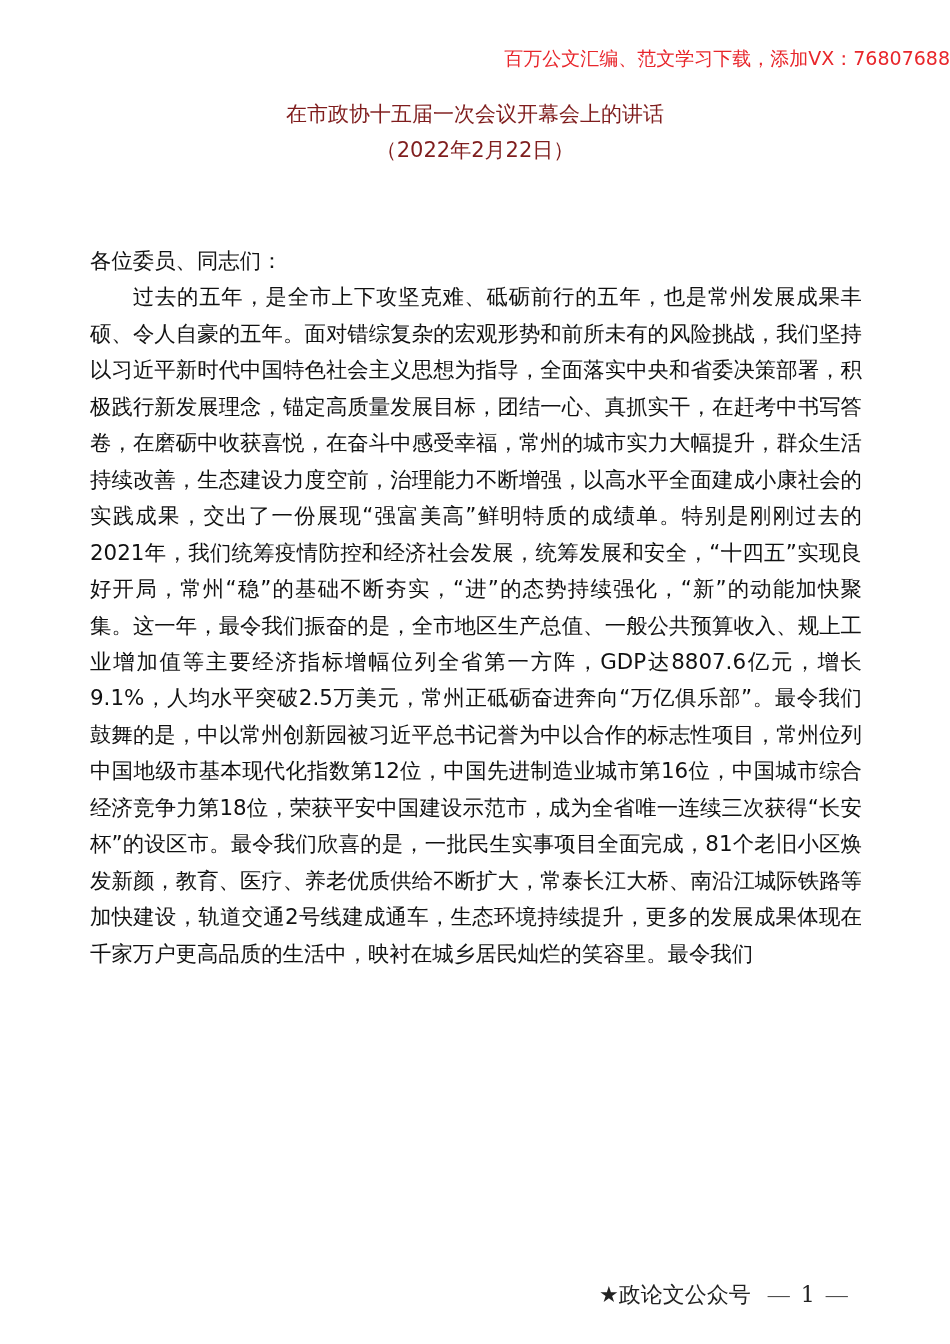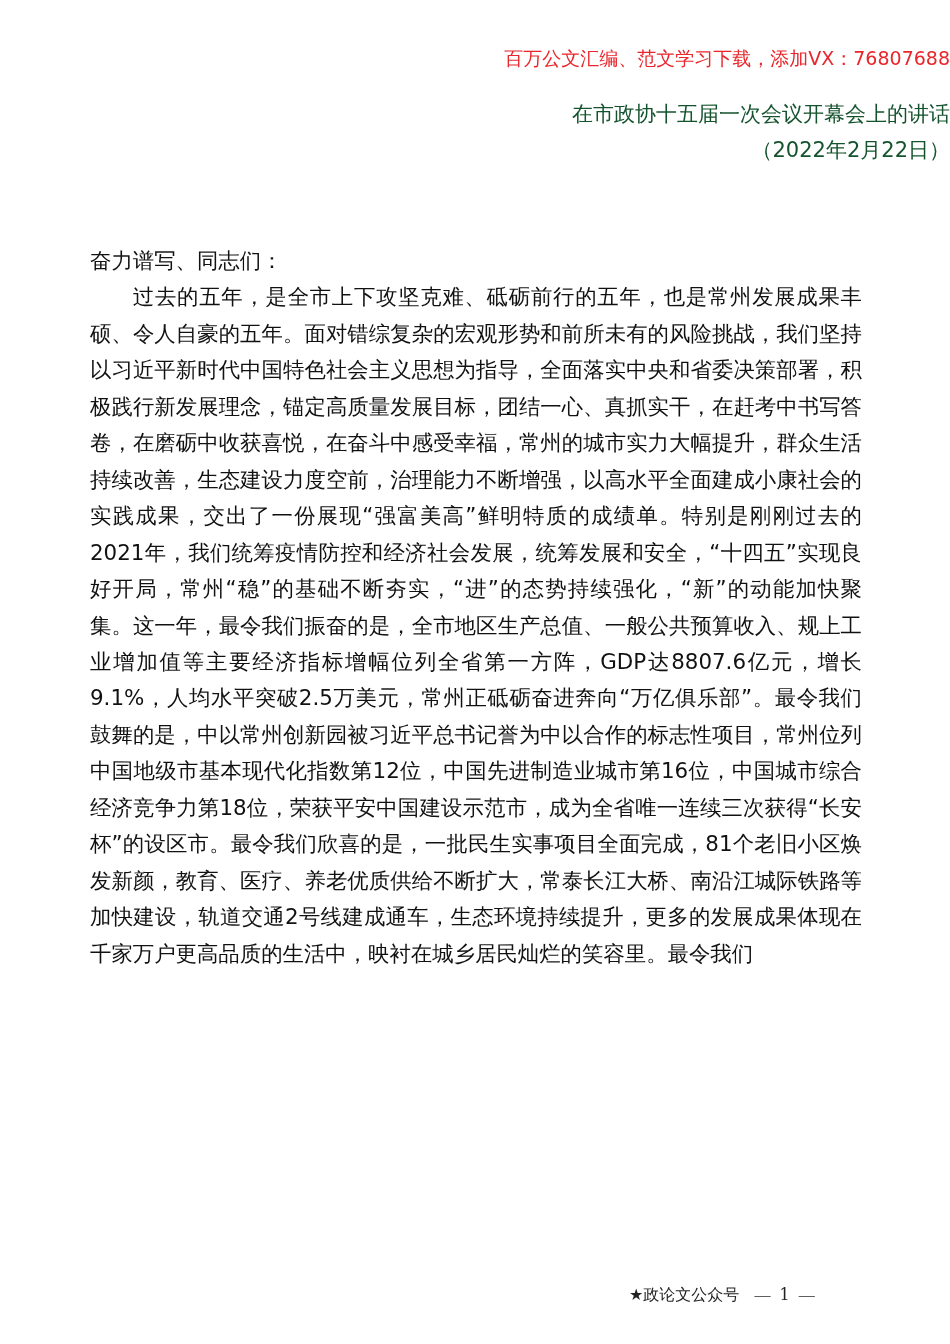--- a/index.html
+++ b/index.html
@@ -24,24 +24,24 @@
       font-size: 19px;
       color: #e8262b;
       letter-spacing: 0px;
       line-height: 28px;
     }
     .title-block {
       position: absolute;
       top: 96px;
       left: 0;
       width: 950px;
-      text-align: right;
+      text-align: center;
       font-size: 21px;
       line-height: 36px;
-      color: #14532d;
+      color: #7f1d1d;
     }
     .title-block div { white-space: nowrap; }
     .body-text {
       position: absolute;
       top: 243px;
       left: 90px;
       width: 772px;
       font-size: 21.4px;
       line-height: 36.45px;
       color: #111;
@@ -50,22 +50,22 @@
     .body-text p {
       margin: 0;
       text-indent: 2em;
     }
     .body-text .salutation {
       text-indent: 0;
     }
     .footer {
       position: absolute;
       top: 1283px;
-      left: 629px;
-      font-size: 16px;
+      left: 599px;
+      font-size: 22px;
       line-height: 24px;
       color: #222;
       white-space: nowrap;
     }
     .footer .page-num {
       font-family: "DejaVu Serif", "Liberation Serif", serif;
       margin: 0 4px;
     }
     .footer .dash {
       font-family: "Liberation Serif", serif;
@@ -76,21 +76,21 @@
 <body>
 
 <div class="banner">百万公文汇编、范文学习下载，添加VX：76807688</div>
 
 <div class="title-block">
   <div>在市政协十五届一次会议开幕会上的讲话</div>
   <div>（2022年2月22日）</div>
 </div>
 
 <div class="body-text">
-  <p class="salutation">奋力谱写、同志们：</p>
+  <p class="salutation">各位委员、同志们：</p>
   <p>过去的五年，是全市上下攻坚克难、砥砺前行的五年，也是常州发展成果丰硕、令人自豪的五年。面对错综复杂的宏观形势和前所未有的风险挑战，我们坚持以习近平新时代中国特色社会主义思想为指导，全面落实中央和省委决策部署，积极践行新发展理念，锚定高质量发展目标，团结一心、真抓实干，在赶考中书写答卷，在磨砺中收获喜悦，在奋斗中感受幸福，常州的城市实力大幅提升，群众生活持续改善，生态建设力度空前，治理能力不断增强，以高水平全面建成小康社会的实践成果，交出了一份展现“强富美高”鲜明特质的成绩单。特别是刚刚过去的2021年，我们统筹疫情防控和经济社会发展，统筹发展和安全，“十四五”实现良好开局，常州“稳”的基础不断夯实，“进”的态势持续强化，“新”的动能加快聚集。这一年，最令我们振奋的是，全市地区生产总值、一般公共预算收入、规上工业增加值等主要经济指标增幅位列全省第一方阵，GDP达8807.6亿元，增长9.1%，人均水平突破2.5万美元，常州正砥砺奋进奔向“万亿俱乐部”。最令我们鼓舞的是，中以常州创新园被习近平总书记誉为中以合作的标志性项目，常州位列中国地级市基本现代化指数第12位，中国先进制造业城市第16位，中国城市综合经济竞争力第18位，荣获平安中国建设示范市，成为全省唯一连续三次获得“长安杯”的设区市。最令我们欣喜的是，一批民生实事项目全面完成，81个老旧小区焕发新颜，教育、医疗、养老优质供给不断扩大，常泰长江大桥、南沿江城际铁路等加快建设，轨道交通2号线建成通车，生态环境持续提升，更多的发展成果体现在千家万户更高品质的生活中，映衬在城乡居民灿烂的笑容里。最令我们</p>
 </div>
 
 <div class="footer">
   <span>★政论文公众号</span>
   <span class="dash" style="margin-left:10px;">—</span>
   <span class="page-num">1</span>
   <span class="dash">—</span>
 </div>
 

